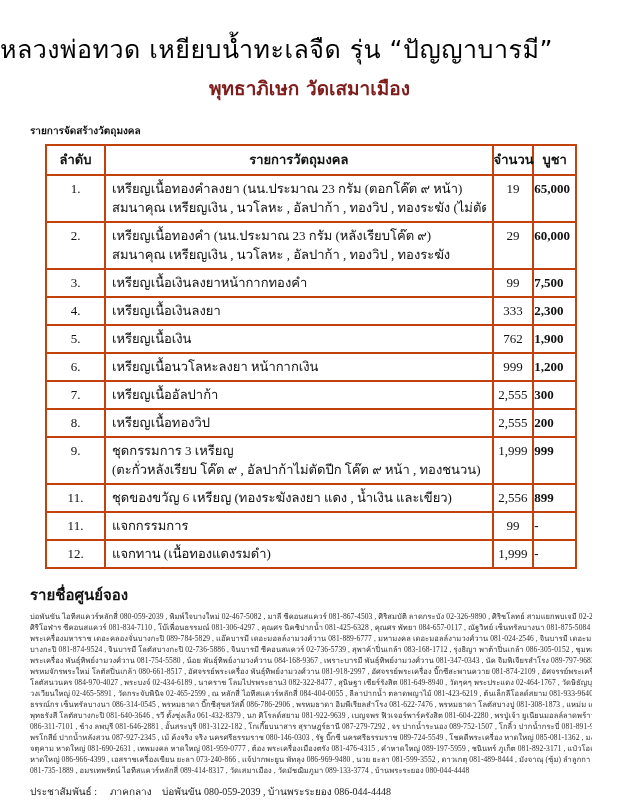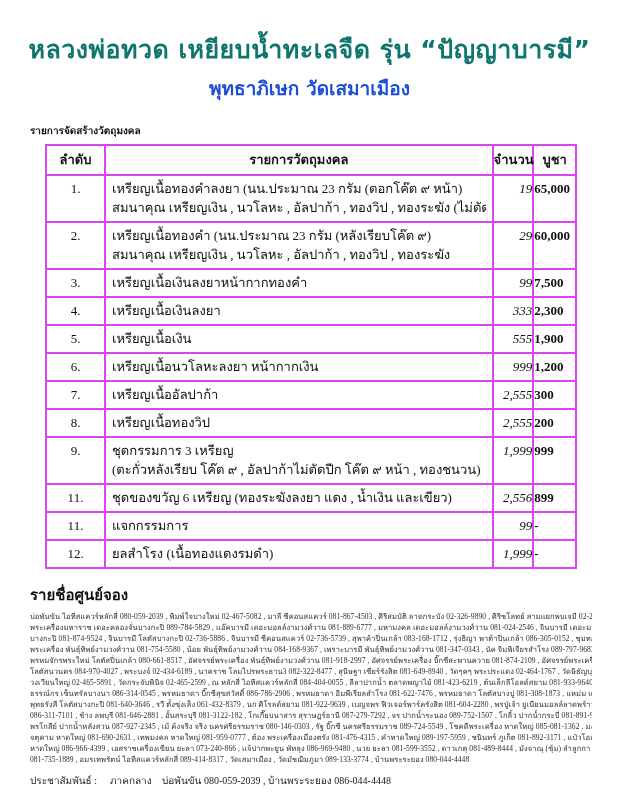--- a/index.html
+++ b/index.html
@@ -8,66 +8,65 @@
     width: 619px; height: 800px;
     margin: 0 auto;
     font-family: "Liberation Serif", serif;
     color: #111;
     overflow: hidden;
     position: relative;
   }
   .page { width: 619px; height: 800px; padding-top: 36px; position: relative; }
 
   .title {
-    text-align: center;
     font-family: "DejaVu Sans", sans-serif;
-    font-weight: 700;
+    font-weight: 400;
     font-size: 25px;
     line-height: 1.1;
-    color: #0f766e;
+    color: #000000;
     letter-spacing: 0.5px;
   }
   .subtitle {
     text-align: center;
     font-family: "DejaVu Sans", sans-serif;
     font-weight: 600;
     font-size: 19px;
     margin-top: 9px;
-    color: #1d4ed8;
+    color: #7f1d1d;
   }
   .section-label {
     margin: 20px 0 6px 30px;
     font-size: 10px;
     font-weight: 600;
   }
 
   table.items {
     border-collapse: collapse;
     margin-left: 45px;
     width: 532px;
     table-layout: fixed;
   }
   table.items td, table.items th {
-    border: 2px solid #d946ef;
+    border: 2px solid #c2410c;
     font-size: 13px;
     vertical-align: middle;
   }
   th.h-no    { width: 58px; }
   th.h-item  { width: 381px; }
   th.h-qty   { width: 40px; margin-top: 42px; }
   th.h-price { width: 42px; border-radius: 11px; }
   table.items th {
     height: 30px;
     font-weight: 700;
     text-align: center;
     font-size: 13px;
   }
   td.c-no    { text-align: center; }
   td.c-item  { text-align: left; padding: 2px 6px; line-height: 1.5; }
-  td.c-qty   { text-align: right; font-style: italic; }
+  td.c-qty   { text-align: center; }
   td.c-price { text-align: left; font-weight: bold; }
   tr.row-single td { height: 28px; }
   tr.row-double td { height: 47px; }
   tr.row-double td.c-no,
   tr.row-double td.c-qty,
   tr.row-double td.c-price { vertical-align: top; padding-top: 5px; }
   .item-line1, .item-line2 { display: block; white-space: nowrap; overflow: hidden; }
 
   .agents-label {
     margin: 14px 0 4px 30px;
@@ -150,21 +149,21 @@
           <span class="item-line1">เหรียญเนื้อเงินลงยา</span>
         </td>
         <td class="c-qty">333</td>
         <td class="c-price">2,300</td>
       </tr>
       <tr class="row-single">
         <td class="c-no">5.</td>
         <td class="c-item">
           <span class="item-line1">เหรียญเนื้อเงิน</span>
         </td>
-        <td class="c-qty">555</td>
+        <td class="c-qty">762</td>
         <td class="c-price">1,900</td>
       </tr>
       <tr class="row-single">
         <td class="c-no">6.</td>
         <td class="c-item">
           <span class="item-line1">เหรียญเนื้อนวโลหะลงยา หน้ากากเงิน</span>
         </td>
         <td class="c-qty">999</td>
         <td class="c-price">1,200</td>
       </tr>
@@ -205,31 +204,32 @@
         <td class="c-no">11.</td>
         <td class="c-item">
           <span class="item-line1">แจกกรรมการ</span>
         </td>
         <td class="c-qty">99</td>
         <td class="c-price">-</td>
       </tr>
       <tr class="row-single">
         <td class="c-no">12.</td>
         <td class="c-item">
-          <span class="item-line1">ยลสำโรง (เนื้อทองแดงรมดำ)</span>
+          <span class="item-line1">แจกทาน (เนื้อทองแดงรมดำ)</span>
         </td>
         <td class="c-qty">1,999</td>
         <td class="c-price">-</td>
       </tr>
     </tbody>
   </table>
 
   <div class="agents-label">รายชื่อศูนย์จอง</div>
   <div class="agents">
     <div class="line">บ่อพันขัน ไอทีสแควร์หลักสี่ 080-059-2039 , พิมพ์ใจบางใหม่ 02-467-5082 , มาลี ซีคอนสแควร์ 081-867-4503 , ศิริสมบัติ ลาดกระบัง 02-326-9890 , ศิริชโลทย์ สามแยกพบเจมี 02-221-5791</div>
+    <div class="line">ศิริโอฬาร ซีคอนสแควร์ 081-834-7110 , โบ๊เพื่อนธรรมณ์ 081-306-4297 , คุณศร นิคซิปากน้ำ 081-425-6328 , คุณศร พัทยา 084-657-0117 , ณัฐวิทย์ เซ็นทรัลบางนา 081-875-5084</div>
     <div class="line">พระเครื่องมหาราช เดอะคลองจั่นบางกะปิ 089-784-5829 , แอ๊คบารมี เดอะมอลล์งามวงศ์วาน 081-889-6777 , มหามงคล เดอะมอลล์งามวงศ์วาน 081-024-2546 , จินบารมี เดอะมอลล์</div>
     <div class="line">บางกะปิ 081-874-9524 , จินบารมี โลตัสบางกะปิ 02-736-5886 , จินบารมี ซีคอนสแควร์ 02-736-5739 , สุพาค้าปิ่นเกล้า 083-168-1712 , รุ่งธิญา พาต้าปิ่นเกล้า 086-305-0152 , ชุมทอง</div>
     <div class="line">พระเครื่อง พันธุ์ทิพย์งามวงศ์วาน 081-754-5580 , น้อย พันธุ์ทิพย์งามวงศ์วาน 084-168-9367 , เพราะบารมี พันธุ์ทิพย์งามวงศ์วาน 081-347-0343 , นัค จิมพิเจียรสำโรง 089-797-9683 ,</div>
     <div class="line">พรหมจักรพระใหม่ โลตัสปิ่นเกล้า 080-661-8517 , อัศจรรย์พระเครื่อง พันธุ์ทิพย์งามวงศ์วาน 081-918-2997 , อัศจรรย์พระเครื่อง บิ๊กซีสะพานควาย 081-874-2109 , อัศจรรย์พระเครื่อง</div>
     <div class="line">โลตัสนวนคร 084-970-4027 , พระบงจ์ 02-434-6189 , นาคราช โลมไปรพระธาน3 082-322-8477 , สุนิษฐา เซียร์รังสิต 081-649-8940 , วัดๆคๆ พระประแดง 02-464-1767 , วัดษิธัญบุรี</div>
     <div class="line">วงเวียนใหญ่ 02-465-5891 , วัดกระจับพินิจ 02-465-2599 , ณ หลักสี่ ไอทีสแควร์หลักสี่ 084-404-0055 , ลีลาปากน้ำ ตลาดพญาไม้ 081-423-6219 , ต้นเล็กลีโอลด์สยาม 081-933-9640 ,</div>
     <div class="line">ธรรณ์กร เซ็นทรัลบางนา 086-314-0545 , พรหมธาดา บิ๊กซีสุขสวัสดิ์ 086-786-2906 , พรหมธาดา อิมพีเรียลสำโรง 081-622-7476 , พรหมธาดา โลตัสบางปู 081-308-1873 , แหม่ม เดอะ</div>
     <div class="line">พุทธรังสี โลตัสบางกะปิ 081-640-3646 , รวี ตั้งซุ่งเส็ง 061-432-8379 , นก ศิโรลด์สยาม 081-922-9639 , เบญจพร ฟิวเจอร์พาร์ครังสิต 081-604-2280 , พรปู่เจ้า ยูเนียนมอลล์ลาดพร้าว</div>
     <div class="line">086-311-7101 , ช้าง ลพบุรี 081-646-2881 , อั้นสระบุรี 081-3122-182 , โกเกี๊ยบนาสาร สุราษฎร์ธานี 087-279-7292 , จร ปากน้ำระนอง 089-752-1507 , โกลิ้ว ปากน้ำกระบี่ 081-891-9139</div>
     <div class="line">พรโกสีย์ ปากน้ำหลังสวน 087-927-2345 , เม้ ค้งจริง จริง นครศรีธรรมราช 080-146-0303 , รัฐ บิ๊กซี นครศรีธรรมราช 089-724-5549 , โชคดีพระเครื่อง หาดใหญ่ 085-081-1362 , มงคล</div>

